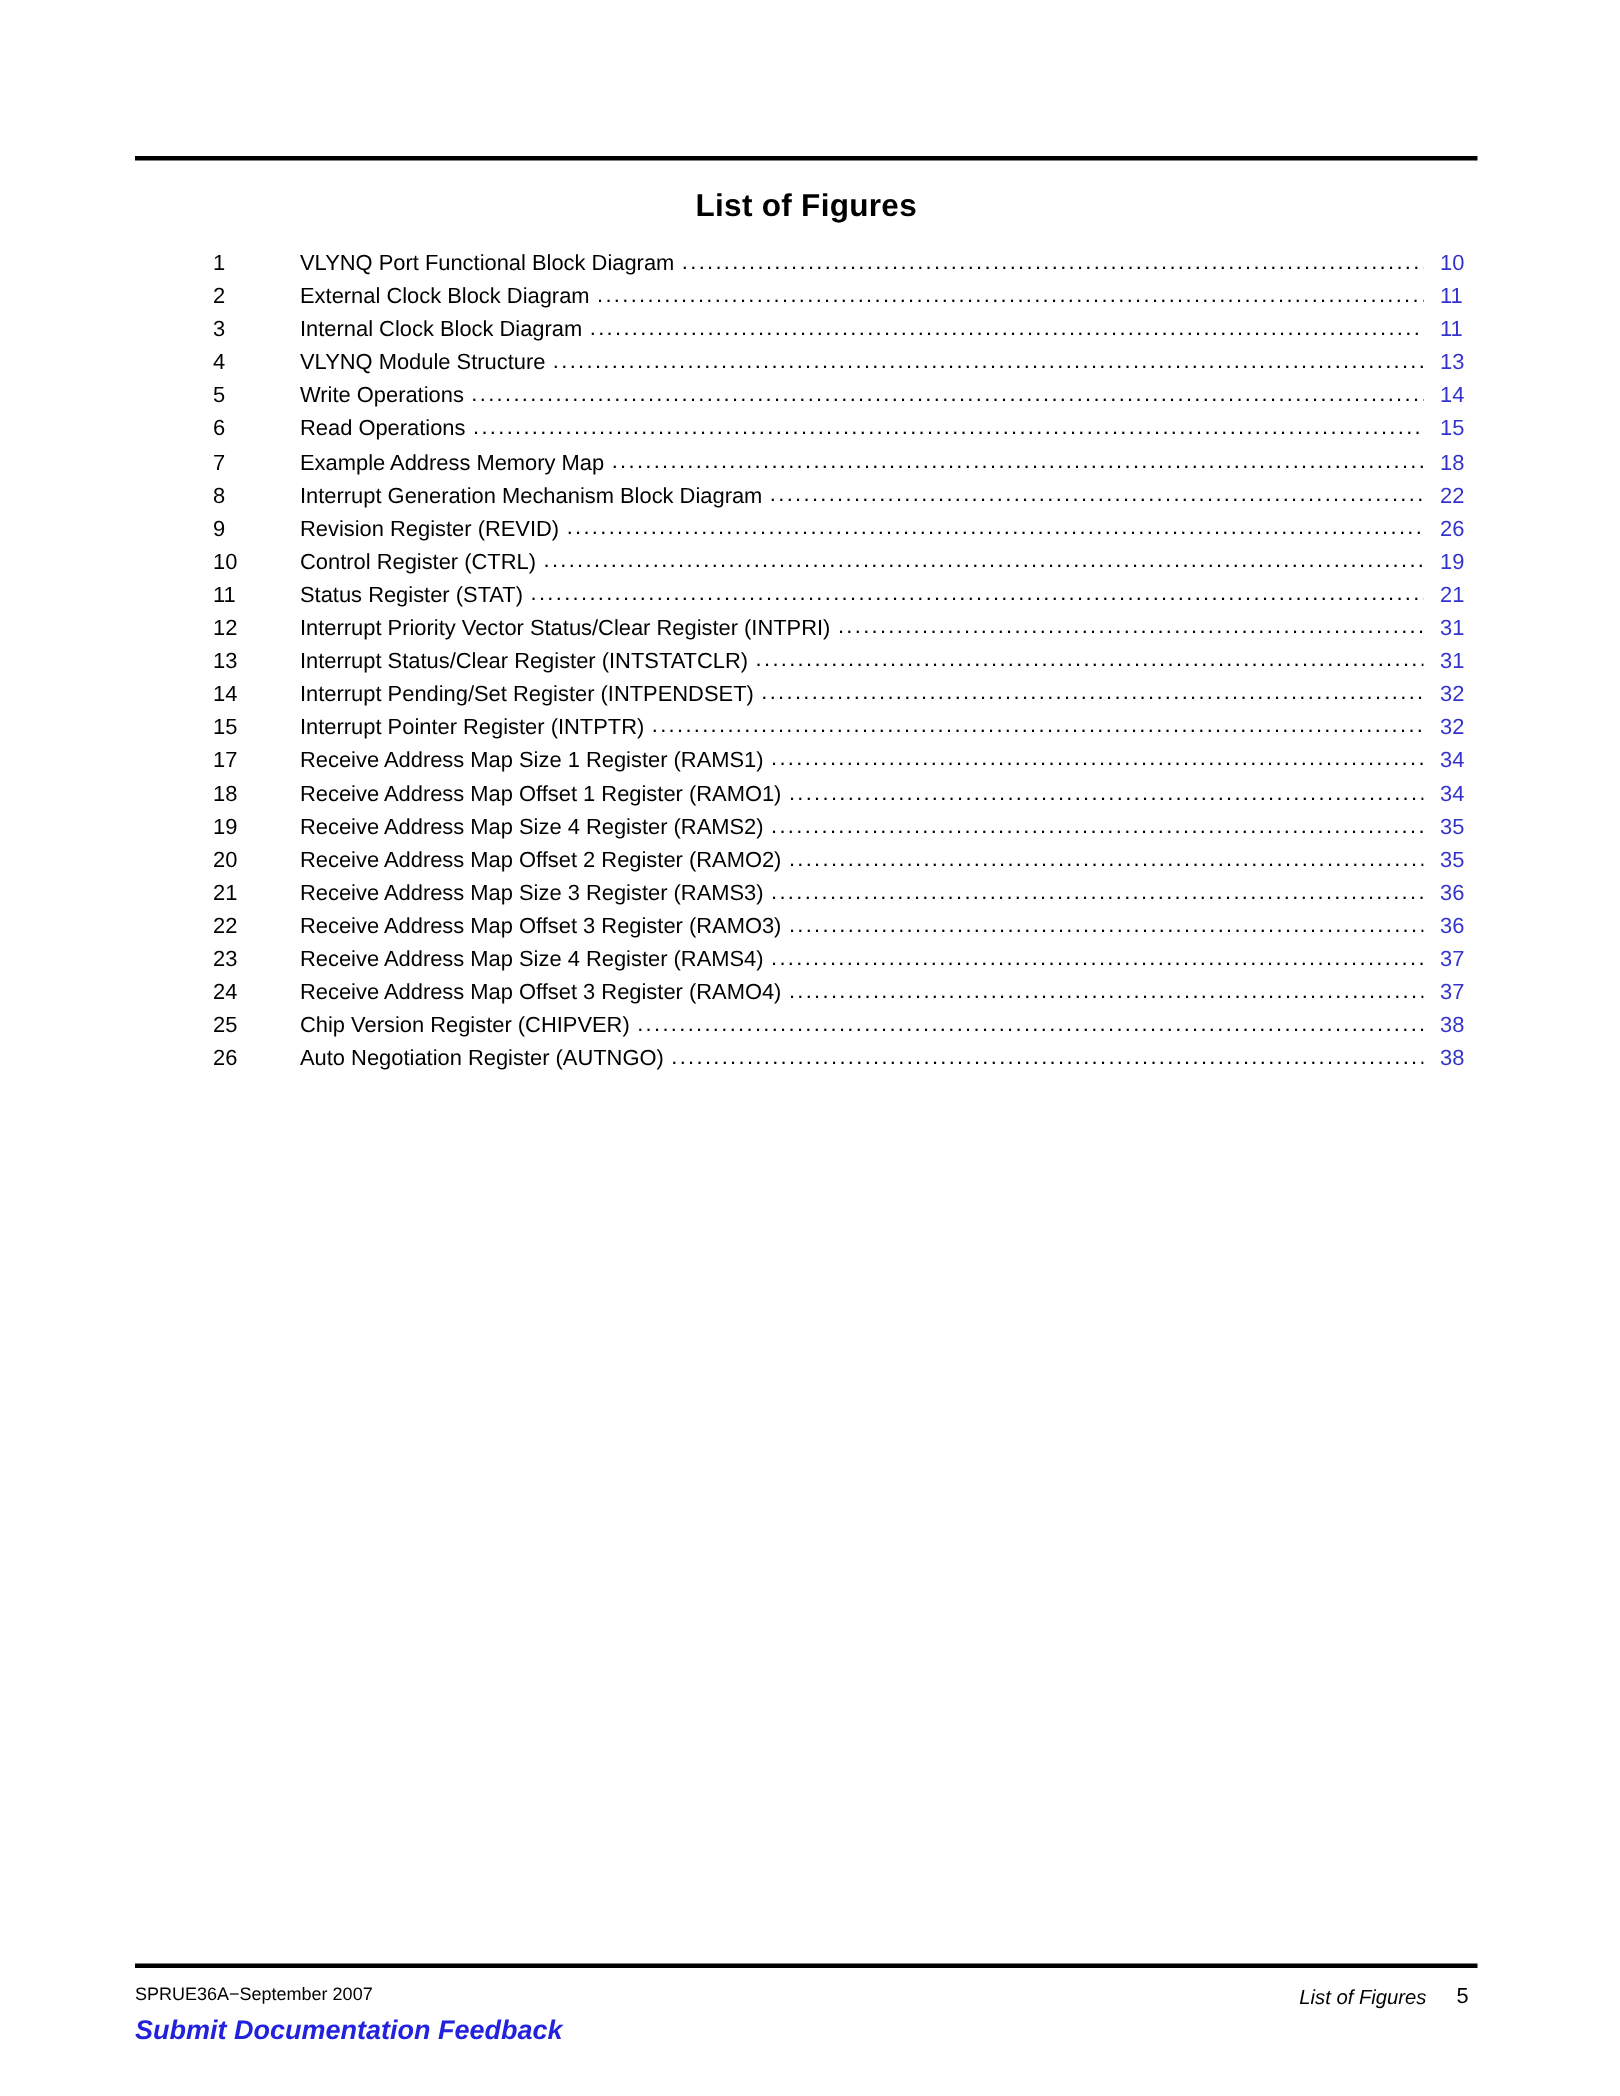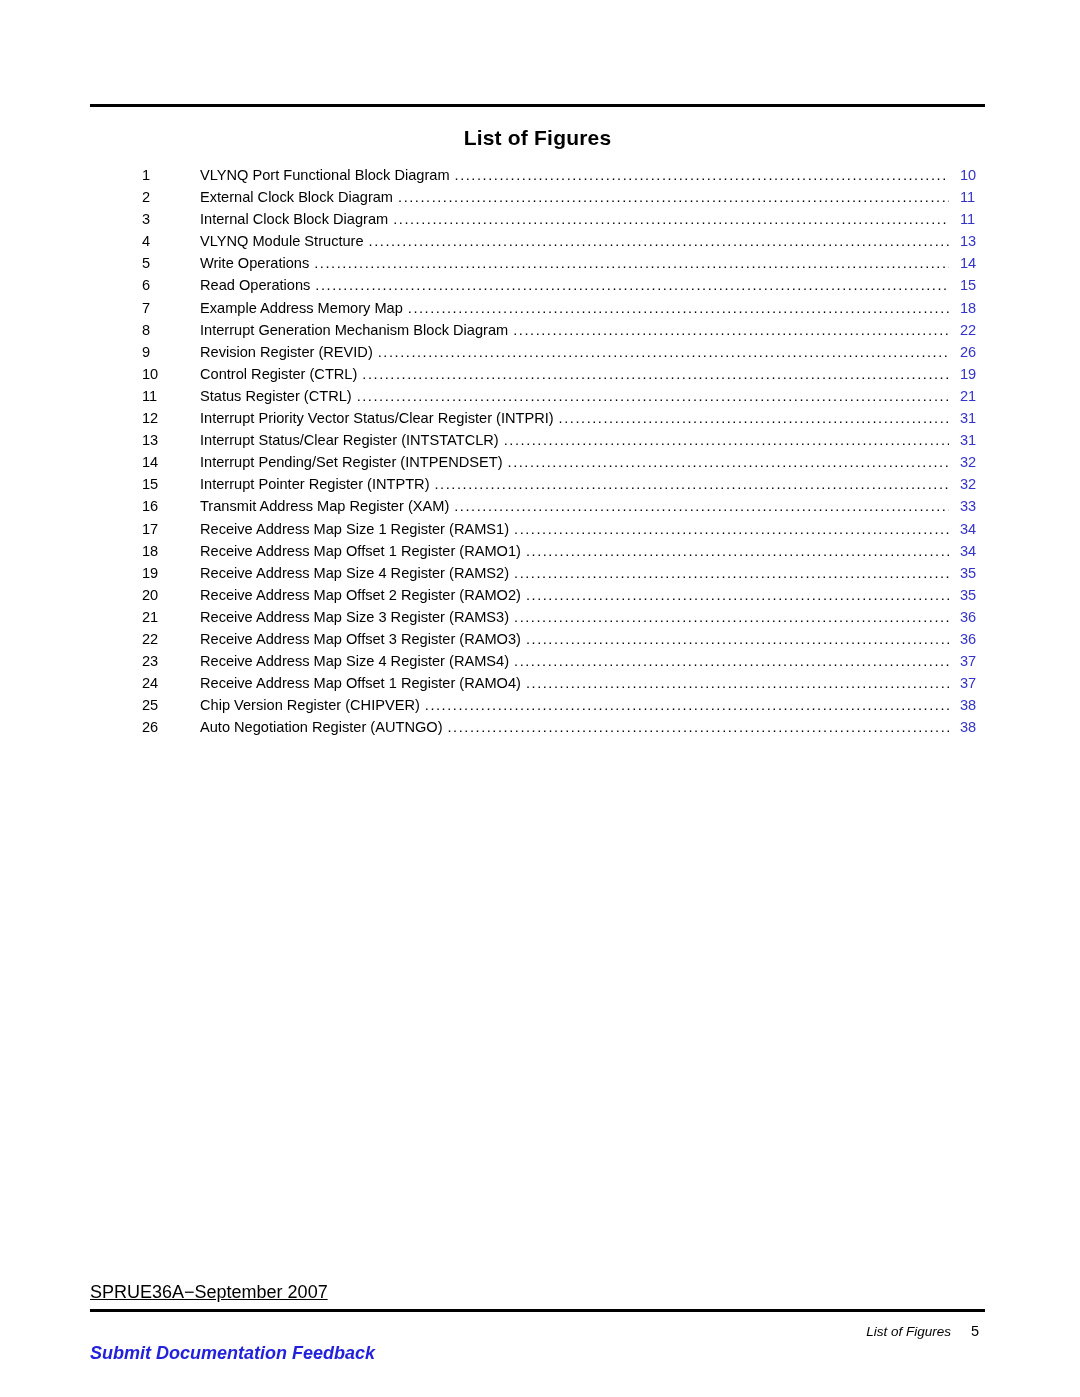--- a/index.html
+++ b/index.html
@@ -95,23 +95,22 @@
     position: absolute;
     left: 90px;
     top: 1309px;
     width: 895px;
     height: 3px;
     background: #000000;
   }
   .footer-left {
     position: absolute;
     left: 90px;
-    top: 1282px;
-    font-size: 18px;
-    text-decoration: underline;
+    top: 1322px;
+    font-size: 12px;
   }
   .footer-feedback {
     position: absolute;
     left: 90px;
     top: 1343px;
     font-size: 18px;
     font-style: italic;
     font-weight: bold;
     color: #2222dd;
   }
@@ -195,21 +194,21 @@
         <span class="fig-page">26</span>
       </div>
       <div class="fig-row">
         <span class="fig-num">10</span>
         <span class="fig-title">Control Register (CTRL)</span>
         <span class="fig-leader"></span>
         <span class="fig-page">19</span>
       </div>
       <div class="fig-row">
         <span class="fig-num">11</span>
-        <span class="fig-title">Status Register (CTRL)</span>
+        <span class="fig-title">Status Register (STAT)</span>
         <span class="fig-leader"></span>
         <span class="fig-page">21</span>
       </div>
       <div class="fig-row">
         <span class="fig-num">12</span>
         <span class="fig-title">Interrupt Priority Vector Status/Clear Register (INTPRI)</span>
         <span class="fig-leader"></span>
         <span class="fig-page">31</span>
       </div>
       <div class="fig-row">
@@ -224,26 +223,20 @@
         <span class="fig-leader"></span>
         <span class="fig-page">32</span>
       </div>
       <div class="fig-row">
         <span class="fig-num">15</span>
         <span class="fig-title">Interrupt Pointer Register (INTPTR)</span>
         <span class="fig-leader"></span>
         <span class="fig-page">32</span>
       </div>
       <div class="fig-row">
-        <span class="fig-num">16</span>
-        <span class="fig-title">Transmit Address Map Register (XAM)</span>
-        <span class="fig-leader"></span>
-        <span class="fig-page">33</span>
-      </div>
-      <div class="fig-row">
         <span class="fig-num">17</span>
         <span class="fig-title">Receive Address Map Size 1 Register (RAMS1)</span>
         <span class="fig-leader"></span>
         <span class="fig-page">34</span>
       </div>
       <div class="fig-row">
         <span class="fig-num">18</span>
         <span class="fig-title">Receive Address Map Offset 1 Register (RAMO1)</span>
         <span class="fig-leader"></span>
         <span class="fig-page">34</span>
@@ -273,21 +266,21 @@
         <span class="fig-page">36</span>
       </div>
       <div class="fig-row">
         <span class="fig-num">23</span>
         <span class="fig-title">Receive Address Map Size 4 Register (RAMS4)</span>
         <span class="fig-leader"></span>
         <span class="fig-page">37</span>
       </div>
       <div class="fig-row">
         <span class="fig-num">24</span>
-        <span class="fig-title">Receive Address Map Offset 1 Register (RAMO4)</span>
+        <span class="fig-title">Receive Address Map Offset 3 Register (RAMO4)</span>
         <span class="fig-leader"></span>
         <span class="fig-page">37</span>
       </div>
       <div class="fig-row">
         <span class="fig-num">25</span>
         <span class="fig-title">Chip Version Register (CHIPVER)</span>
         <span class="fig-leader"></span>
         <span class="fig-page">38</span>
       </div>
       <div class="fig-row">

